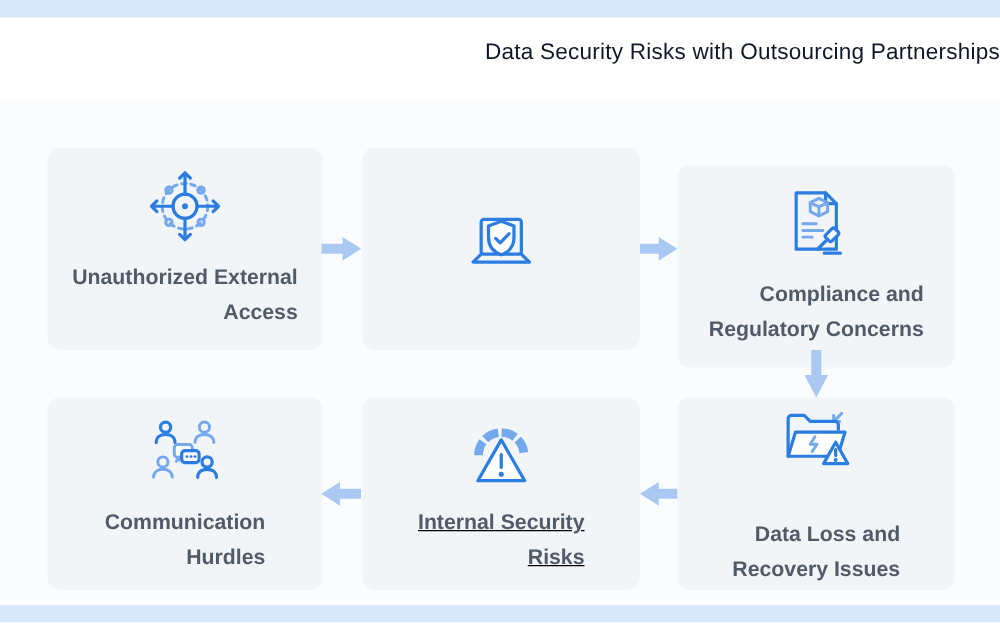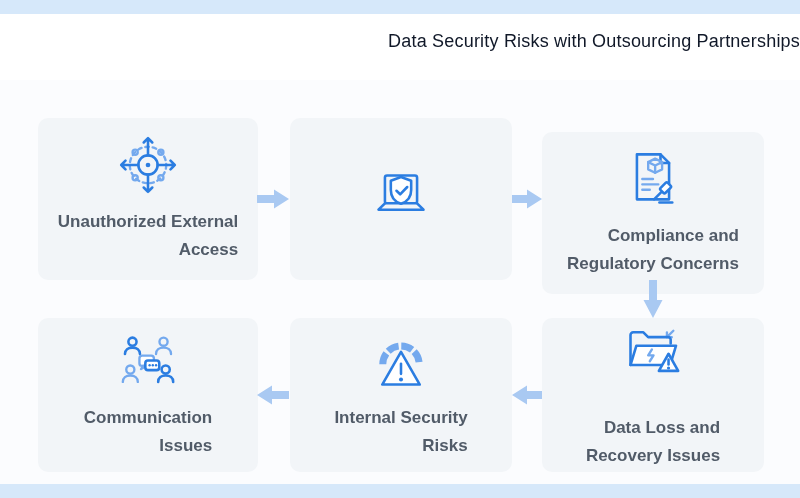--- a/index.html
+++ b/index.html
@@ -19,21 +19,21 @@
   .bar.bottom{bottom:0;}
   .title{position:absolute;top:31px;left:0;width:100%;text-align:right;
          font-size:18px;font-weight:normal;color:var(--title-color);letter-spacing:0.2px;}
   .canvas{position:absolute;top:80px;left:0;right:0;bottom:14px;background:#fbfcfe;}
   .card{position:absolute;background:var(--card-bg);border-radius:10px;
         display:flex;flex-direction:column;align-items:center;justify-content:center;gap:13px;}
   .c1{left:38px;top:118px;width:220px;height:162px;}
   .c2{left:290px;top:118px;width:222px;height:162px;}
   .c3{left:542px;top:132px;width:222px;height:162px;}
   .c4{left:38px;top:318px;width:220px;height:154px;}
-  .c5{left:290px;top:318px;width:222px;height:154px;}
+  .c5{left:290px;top:318px;width:222px;height:154px;text-decoration:underline;}
   .c6{left:542px;top:318px;width:222px;height:154px;gap:34px;}
   .icon{width:60px;height:60px;}
   .icon svg{width:100%;height:100%;display:block;}
   .label{font-size:17px;font-weight:bold;line-height:1.62;color:var(--label-color);
          text-align:right;white-space:pre-line;}
   .arrow{position:absolute;}
   .arrow path{fill:var(--arrow-color);}
   .s1{stroke:var(--icon-primary);fill:none;stroke-width:2.4;stroke-linecap:round;stroke-linejoin:round;}
   .s2{stroke:var(--icon-secondary);fill:none;stroke-width:2.2;stroke-linecap:round;stroke-linejoin:round;}
   .s1f{stroke:var(--icon-primary);fill:#ffffff;stroke-width:2.4;stroke-linecap:round;stroke-linejoin:round;}
@@ -110,21 +110,21 @@
         <path class="s1" d="M37.5 47.5 C37.5 43.5 40.5 41.5 44.5 41.5 C48.5 41.5 51.5 43.5 51.5 47.5"></path>
         <rect class="s2f" x="20" y="23" width="13.5" height="9.5" rx="2.5"></rect>
         <path class="s2" d="M23.5 32.5 L21.5 35.5 L26 32.8"></path>
         <rect class="s1f" x="25.5" y="27.5" width="13" height="9" rx="2.5"></rect>
         <circle class="f1" cx="29.5" cy="32" r="1.1"></circle>
         <circle class="f1" cx="32.5" cy="32" r="1.1"></circle>
         <circle class="f1" cx="35.5" cy="32" r="1.1"></circle>
       </svg>
     </div>
     <div class="label">Communication
-Issues</div>
+Hurdles</div>
   </div>
 
   <div class="card c5">
     <div class="icon">
       <svg viewBox="0 0 56 56">
         <path class="gauge" d="M11 31 A17 17 0 0 1 45 31"></path>
         <path class="s1f" d="M28 19.5 L45.5 50 H10.5 Z"></path>
         <path class="s1" d="M28 30.5 V40"></path>
         <circle class="f1" cx="28" cy="45.2" r="1.9"></circle>
       </svg>

